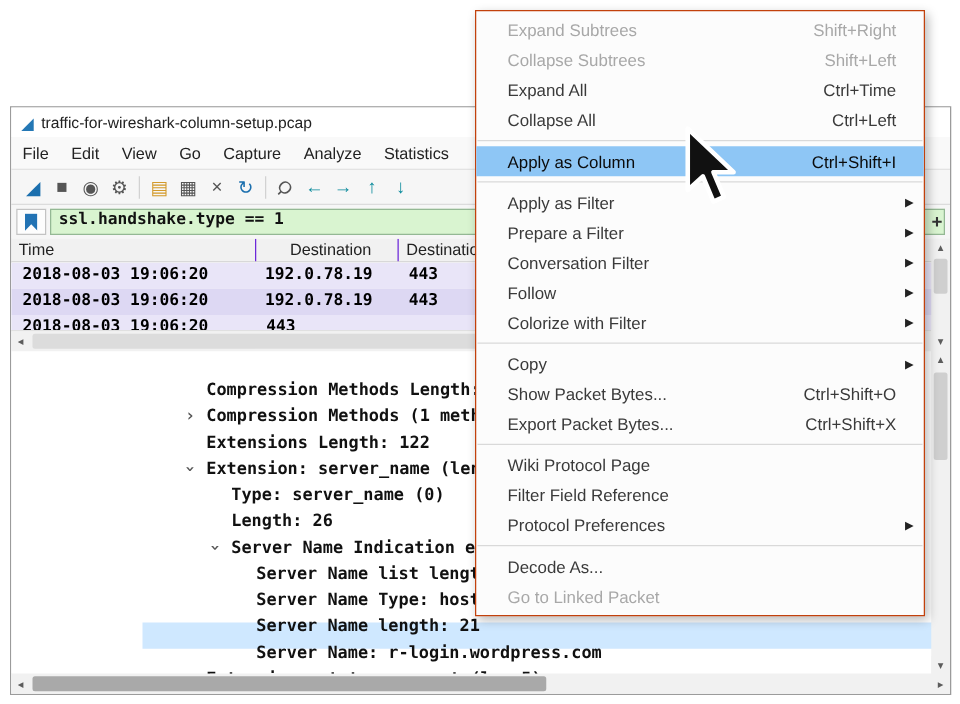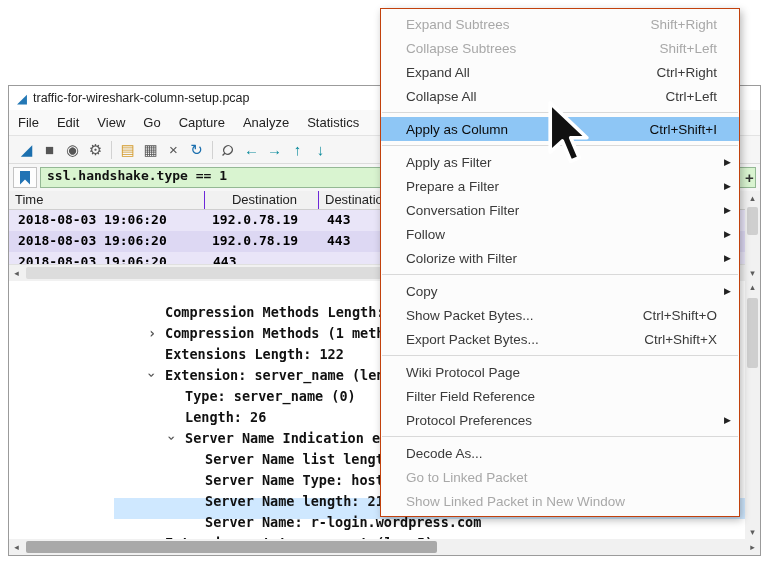--- a/index.html
+++ b/index.html
@@ -242,21 +242,21 @@
       <span class="sc">Shift+Right</span>
       <span class="arr"></span>
     </div>
     <div class="mi dis">
       <span class="lbl">Collapse Subtrees</span>
       <span class="sc">Shift+Left</span>
       <span class="arr"></span>
     </div>
     <div class="mi">
       <span class="lbl">Expand All</span>
-      <span class="sc">Ctrl+Right</span>
+      <span class="sc">Ctrl+Time</span>
       <span class="arr"></span>
     </div>
     <div class="mi">
       <span class="lbl">Collapse All</span>
       <span class="sc">Ctrl+Left</span>
       <span class="arr"></span>
     </div>
     <div class="msep"></div>
     <div class="mi hi">
       <span class="lbl">Apply as Column</span>
@@ -322,25 +322,20 @@
       <span class="arr"></span>
     </div>
     <div class="msep"></div>
     <div class="mi">
       <span class="lbl">Decode As...</span>
       <span class="sc"></span>
       <span class="arr"></span>
     </div>
     <div class="mi dis">
       <span class="lbl">Go to Linked Packet</span>
-      <span class="sc"></span>
-      <span class="arr"></span>
-    </div>
-    <div class="mi dis">
-      <span class="lbl">Show Linked Packet in New Window</span>
       <span class="sc"></span>
       <span class="arr"></span>
     </div>
   </div>
 
   <div class="cursor">
     <svg width="46" height="66" viewBox="0 0 12 18" xmlns="http://www.w3.org/2000/svg">
       <path d="M0.6,0.8 L0.6,14.2 L3.9,11.2 L6.2,16.7 L8.5,15.7 L6.2,10.3 L10.6,10.3 Z" fill="#111111" stroke="#ffffff" stroke-width="1" stroke-linejoin="round"></path>
     </svg>
   </div>

